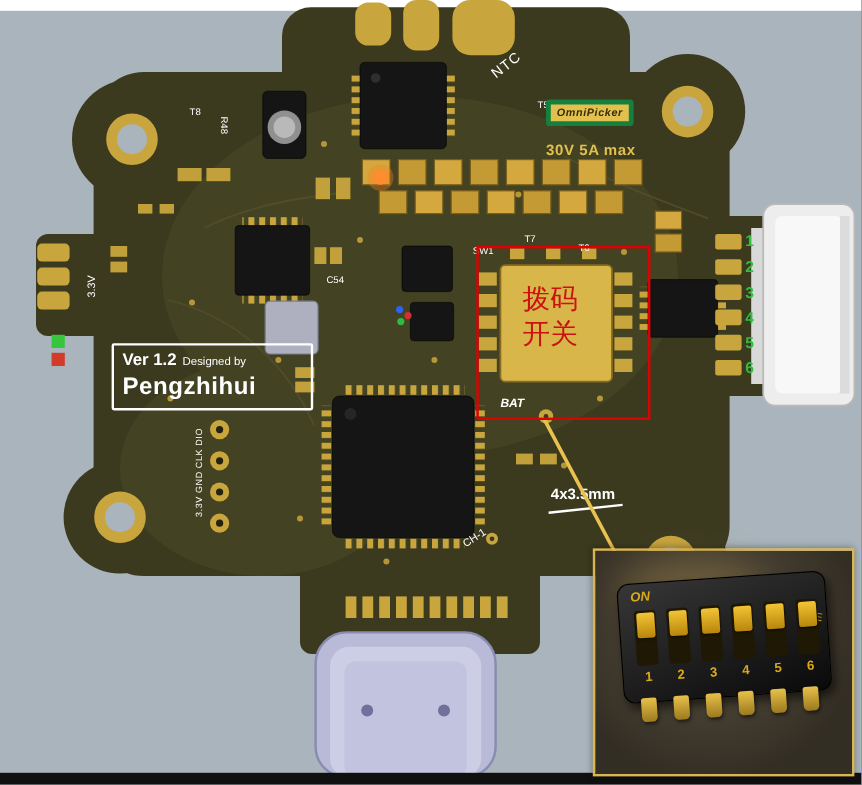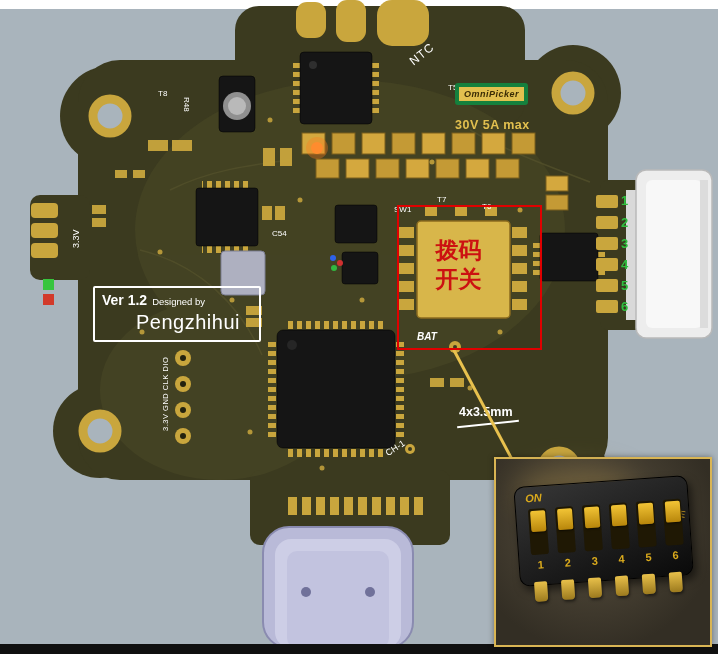--- a/index.html
+++ b/index.html
@@ -22,26 +22,26 @@
     font-size:9px;font-weight:bold;font-style:italic;padding:2px 5px;border-radius:3px;letter-spacing:.5px;
   }
   .rating{position:absolute;left:455px;top:118px;z-index:4;color:var(--gold-bright,#e2c04f);
     font-size:12.5px;font-weight:bold;letter-spacing:.5px;text-align:right;}
   .version-box{
     position:absolute;left:93px;top:286px;width:150px;height:46px;z-index:4;
     border:2px solid #fff;border-radius:2px;color:#fff;padding:3px 7px;
   }
   .version-box .v1{font-size:14px;font-weight:bold;}
   .version-box .v2{font-size:9.5px;margin-left:5px;text-align:center;}
-  .version-box .brand{font-size:20px;font-weight:normal;letter-spacing:.5px;margin-top:2px;margin-left:34px;}
+  .version-box .brand{font-size:20px;font-weight:bold;letter-spacing:.5px;margin-top:2px;}
   .pin-num{position:absolute;left:621px;z-index:4;color:var(--green-pin,#2fbf3f);font-size:13px;font-weight:bold;}
   .red-box{position:absolute;left:397px;top:205px;width:141px;height:141px;z-index:6;
     border:2.5px solid var(--red-annotation,#e00000);}
   .dip-label{position:absolute;left:417px;top:236px;width:83px;z-index:6;text-align:center;
-    color:var(--red-text,#cc1111);font-size:23px;font-weight:bold;line-height:1.25;
+    color:var(--red-text,#cc1111);font-size:23px;font-weight:normal;line-height:1.25;
     font-family:"DejaVu Sans","Liberation Sans",sans-serif;}
   .dim-underline{position:absolute;left:457px;top:423px;width:62px;height:2px;background:#fff;
     transform:rotate(-6deg);z-index:4;}
   .callout{position:absolute;left:455px;top:349px;width:128px;height:2.5px;
     background:var(--callout,#e8c14e);transform:rotate(62deg);transform-origin:0 0;z-index:5;}
   .inset{
     position:absolute;left:494px;top:457px;width:218px;height:190px;z-index:7;
     border:2px solid #d9b554;box-sizing:border-box;
     background:radial-gradient(circle at 45% 35%, #5a5140, #332e24 75%);
     box-shadow:0 0 6px rgba(0,0,0,.4);

